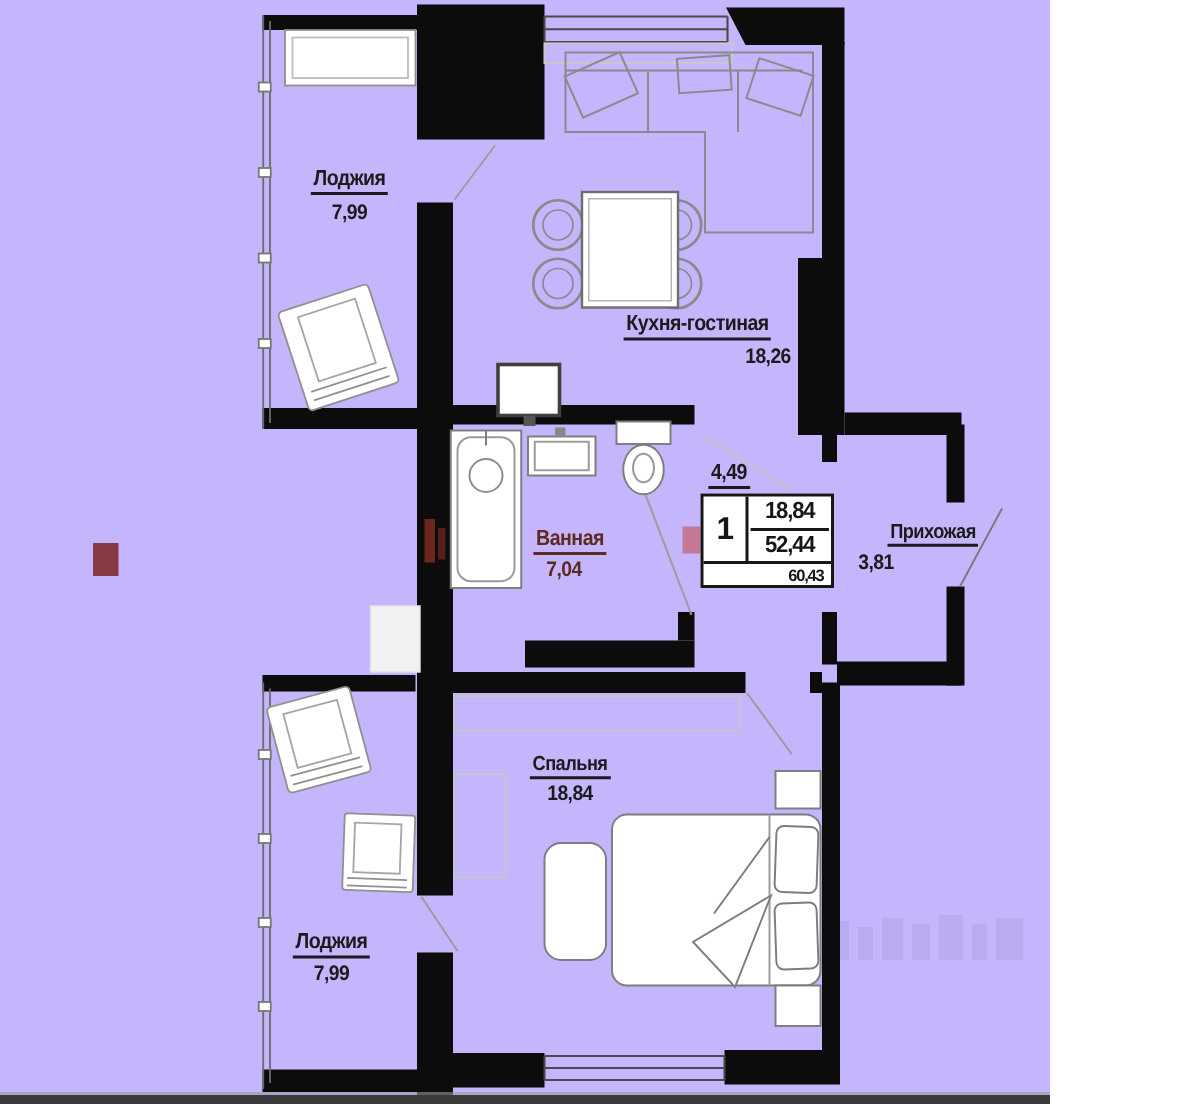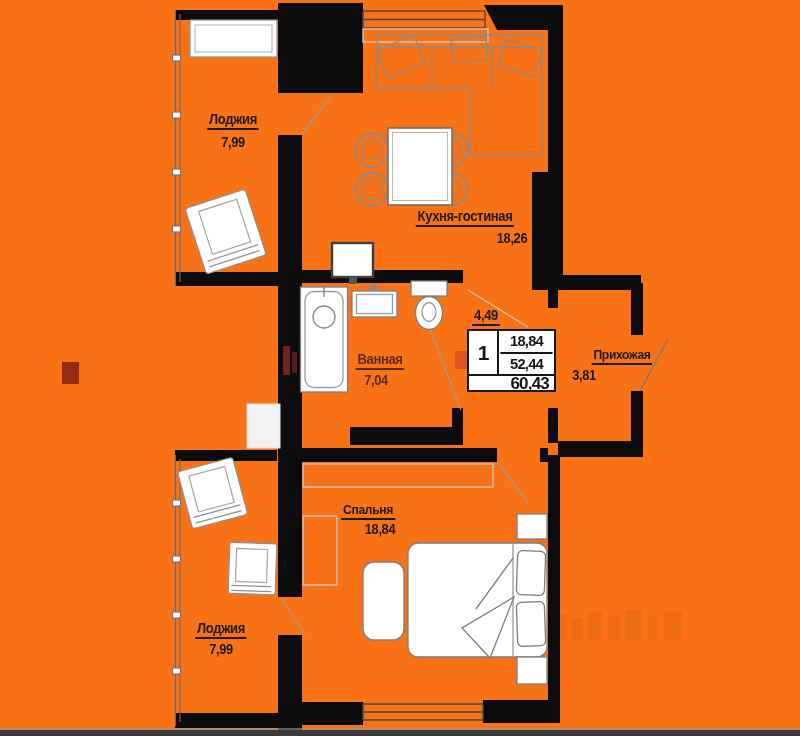--- a/index.html
+++ b/index.html
@@ -1,16 +1,16 @@
 <!DOCTYPE html>
 <html><head>
 <meta charset="utf-8">
 <style>
   html,body{margin:0;padding:0;background:#ffffff;}
-  #stage{position:relative;width:800px;height:736px;background:#f97316;overflow:hidden;
+  #stage{position:relative;width:700px;height:736px;background:#c4b5fd;overflow:hidden;
          font-family:"Liberation Sans",sans-serif;}
   #plan-svg{position:absolute;left:0;top:0;}
   .room-label{position:absolute;transform:translate(-50%,-50%);text-align:center;
               color:#1b1b1b;white-space:nowrap;z-index:5;}
   .room-name{display:inline-block;font-weight:700;font-size:14.5px;letter-spacing:-0.4px;
              border-bottom:2px solid currentColor;padding:0 2px 1px;transform:scaleX(0.9);}
   .room-area{display:inline-block;font-weight:700;font-size:14px;letter-spacing:-0.4px;transform:scaleX(0.92);}
   .small-name{font-size:13.5px;}
   .bath{color:#5b2a21;}
   
@@ -18,21 +18,21 @@
          border:2px solid #161616;box-sizing:border-box;background:#fff;z-index:6;
          font-weight:700;color:#161616;}
   #stamp .top{display:flex;height:43px;border-bottom:2px solid #161616;}
   #stamp .rooms{width:28px;border-right:2px solid #161616;display:flex;align-items:center;
                 justify-content:center;font-size:21px;letter-spacing:-1px;}
   #stamp .col{flex:1;display:flex;flex-direction:column;}
   #stamp .col .cell{flex:1;display:flex;align-items:center;justify-content:center;
                     font-size:15.5px;letter-spacing:-0.8px;transform:scaleX(0.95);}
   #stamp .col .cell:first-child{border-bottom:2px solid #161616;}
   #stamp .bottom{height:16px;display:flex;align-items:center;justify-content:flex-end;
-                 padding-right:5px;font-size:17px;letter-spacing:-0.8px;}
+                 padding-right:5px;font-size:11px;letter-spacing:-0.8px;}
   
   .wm{position:absolute;background:#000;opacity:0.05;z-index:2;}
 </style>
 </head>
 <body>
 
 <div id="stage">
 
   <svg id="plan-svg" width="800" height="736" viewBox="0 0 800 736">
 
@@ -246,21 +246,21 @@
     <span class="room-name">4,49</span>
   </div>
 
   <div class="room-label" style="left:622px;top:355px">
     <span class="room-name small-name">Прихожая</span>
   </div>
   <div class="room-label" style="left:584px;top:375px">
     <span class="room-area">3,81</span>
   </div>
 
-  <div class="room-label" style="left:368px;top:510px">
+  <div class="room-label" style="left:380px;top:510px">
     <span class="room-name small-name">Спальня</span>
   </div>
   <div class="room-label" style="left:380px;top:529px">
     <span class="room-area">18,84</span>
   </div>
 
   <div class="room-label" style="left:221px;top:629px">
     <span class="room-name">Лоджия</span>
   </div>
   <div class="room-label" style="left:221px;top:649px">

